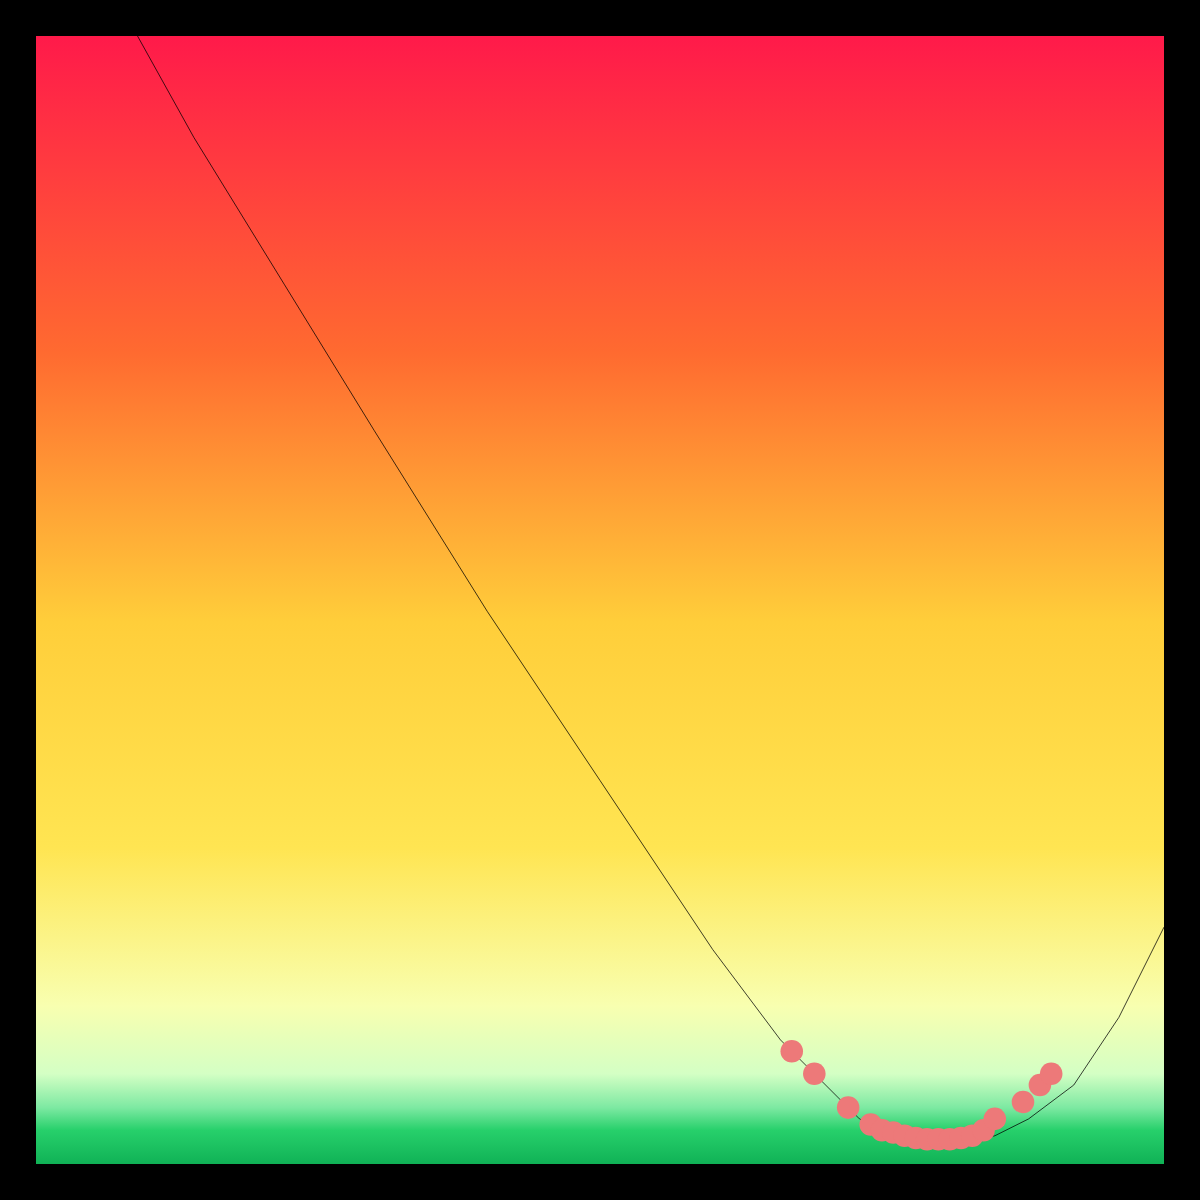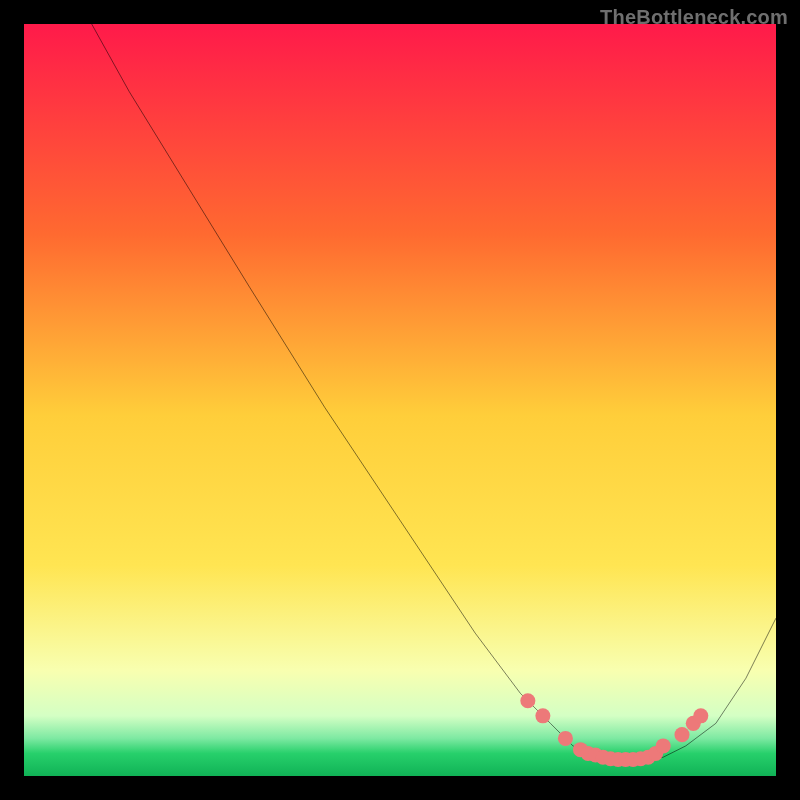--- a/index.html
+++ b/index.html
@@ -75,14 +75,13 @@
           <circle cx="82.00" cy="97.70" r="1.0" fill="#ed7979"></circle>
           <circle cx="83.00" cy="97.50" r="1.0" fill="#ed7979"></circle>
           <circle cx="84.00" cy="97.00" r="1.0" fill="#ed7979"></circle>
           <circle cx="85.00" cy="96.00" r="1.0" fill="#ed7979"></circle>
           <circle cx="87.50" cy="94.50" r="1.0" fill="#ed7979"></circle>
           <circle cx="89.00" cy="93.00" r="1.0" fill="#ed7979"></circle>
           <circle cx="90.00" cy="92.00" r="1.0" fill="#ed7979"></circle>
         </g>
     </svg>
   </div>
-  <div class="attribution">TheBottleneck.com</div>
 </div>
 
 </body></html>

